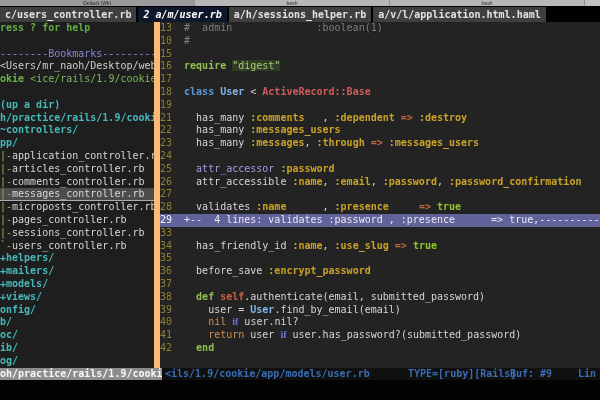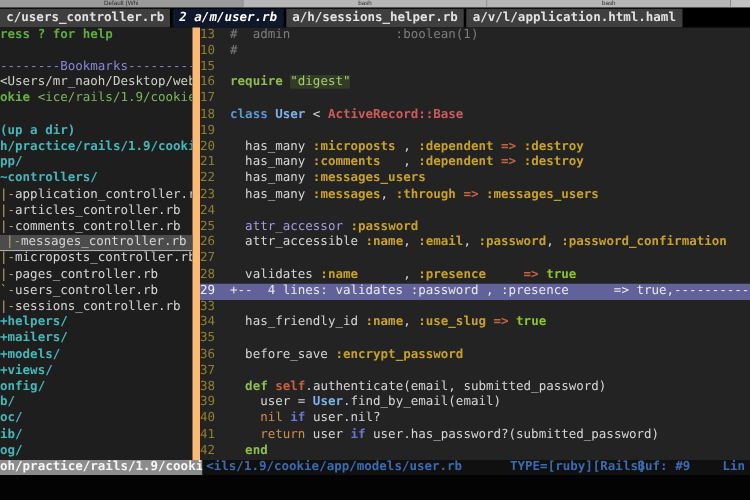--- a/index.html
+++ b/index.html
@@ -23,21 +23,21 @@
           white-space:pre; }
   .vtab.active { background:#0f172a; color:#fff;font-style:italic; }
 
   
   #main { display:flex; height:346px; }
 
   
   #sidebar { width:160px; background:#1e1e1e; border-right:6px solid #fdba74;
              overflow:hidden; position:relative; }
   .row { height:12.8px; line-height:12.8px; font-size:10px; white-space:pre; overflow:hidden; }
-  .tree-row.hl { background:#4c4c4c; box-shadow:inset 0 -1px 0 #aeaeae;text-align:center; }
+  .tree-row.hl { background:#4c4c4c; box-shadow:inset 0 -1px 0 #aeaeae; }
 
   
   #editor { flex:1; background:#232323; overflow:hidden; }
   .code-row { display:flex; }
   .lnum { flex:0 0 22px; text-align:left; padding-right:12px; color:#8f7f33; }
   .ltext { flex:1; white-space:pre; overflow:hidden; }
   .code-row.fold { background:#62629b; }
   .code-row.fold .lnum { color:#f0f0f3; }
   .code-row.fold .ltext { color:#e9e9f2; }
 
@@ -48,21 +48,21 @@
   .c-classkw { color:#5b99d6; font-weight:bold; }
   .c-const { color:#7fb2ea; font-weight:bold; }
   .c-superc{ color:#cf5b5b; font-weight:bold; }
   .c-str   { color:#a8ce6b; background:#313b28; }
   .c-sym   { color:#c9a227; font-weight:bold; }
   .c-arrow { color:#c2663f; font-weight:bold; }
   .c-bool  { color:#8ec727; font-weight:bold; }
   .c-attr  { color:#a49be0; }
   .c-selfc { color:#cd5f3f; font-weight:bold; }
   .c-orange{ color:#cf8f4f; }
-  .c-ifkw  { color:#6f74d8; font-weight:bold; }
+  .c-ifkw  { color:#6f74d8; font-weight:bold;font-family:Liberation Serif, serif; }
   
   .c-help  { color:#5fae3f; font-weight:bold; }
   .c-bm    { color:#8886d8; }
   .c-lightpath { color:#ccd3c6; }
   .c-bmname{ color:#69b345; font-weight:bold; }
   .c-bmpath{ color:#7db85a; }
   .c-dir   { color:#46b8ba; font-weight:bold; }
   .c-tree  { color:#b9a85e; }
   .c-file  { color:#d6d6d6; }
 
@@ -99,49 +99,48 @@
   <div id="main">
     <div id="sidebar">
         <div class="row tree-row"><span class="c-help">ress ? for help</span></div>
         <div class="row tree-row"></div>
         <div class="row tree-row"><span class="c-bm">--------Bookmarks----------</span></div>
         <div class="row tree-row"><span class="c-lightpath">&lt;Users/mr_naoh/Desktop/web/</span></div>
         <div class="row tree-row"><span class="c-bmname">okie </span><span class="c-bmpath">&lt;ice/rails/1.9/cookie/</span></div>
         <div class="row tree-row"></div>
         <div class="row tree-row"><span class="c-dir">(up a dir)</span></div>
         <div class="row tree-row"><span class="c-dir">h/practice/rails/1.9/cookie/</span></div>
+        <div class="row tree-row"><span class="c-dir">~controllers/</span></div>
         <div class="row tree-row"><span class="c-dir">pp/</span></div>
-        <div class="row tree-row"><span class="c-dir">~controllers/</span></div>
         <div class="row tree-row"><span class="c-tree">|-</span><span class="c-file">application_controller.rb</span></div>
         <div class="row tree-row"><span class="c-tree">|-</span><span class="c-file">articles_controller.rb</span></div>
         <div class="row tree-row"><span class="c-tree">|-</span><span class="c-file">comments_controller.rb</span></div>
         <div class="row tree-row hl"><span class="c-tree">|-</span><span class="c-file">messages_controller.rb</span></div>
         <div class="row tree-row"><span class="c-tree">|-</span><span class="c-file">microposts_controller.rb</span></div>
         <div class="row tree-row"><span class="c-tree">|-</span><span class="c-file">pages_controller.rb</span></div>
+        <div class="row tree-row"><span class="c-tree">|-</span><span class="c-file">sessions_controller.rb</span></div>
         <div class="row tree-row"><span class="c-tree">`-</span><span class="c-file">users_controller.rb</span></div>
-        <div class="row tree-row"><span class="c-tree">|-</span><span class="c-file">sessions_controller.rb</span></div>
         <div class="row tree-row"><span class="c-dir">+helpers/</span></div>
         <div class="row tree-row"><span class="c-dir">+mailers/</span></div>
         <div class="row tree-row"><span class="c-dir">+models/</span></div>
         <div class="row tree-row"><span class="c-dir">+views/</span></div>
         <div class="row tree-row"><span class="c-dir">onfig/</span></div>
         <div class="row tree-row"><span class="c-dir">b/</span></div>
         <div class="row tree-row"><span class="c-dir">oc/</span></div>
         <div class="row tree-row"><span class="c-dir">ib/</span></div>
         <div class="row tree-row"><span class="c-dir">og/</span></div>
       </div>
     <div id="editor">
         <div class="row code-row"><span class="lnum">13</span><span class="ltext"><span class="c-cmt">#  admin              :boolean(1)</span></span></div>
         <div class="row code-row"><span class="lnum">10</span><span class="ltext"><span class="c-cmt">#</span></span></div>
         <div class="row code-row"><span class="lnum">15</span><span class="ltext"></span></div>
         <div class="row code-row"><span class="lnum">16</span><span class="ltext"><span class="c-kw">require </span><span class="c-str">"digest"</span></span></div>
         <div class="row code-row"><span class="lnum">17</span><span class="ltext"></span></div>
         <div class="row code-row"><span class="lnum">18</span><span class="ltext"><span class="c-classkw">class </span><span class="c-const">User</span><span class="c-txt"> &lt; </span><span class="c-superc">ActiveRecord::Base</span></span></div>
         <div class="row code-row"><span class="lnum">19</span><span class="ltext"></span></div>
-        <div class="row code-row"><span class="lnum">20</span><span class="ltext"><span class="c-txt">  has_many </span><span class="c-sym">:microposts</span><span class="c-txt"> , </span><span class="c-sym">:dependent</span><span class="c-txt"> </span><span class="c-arrow">=&gt;</span><span class="c-txt"> </span><span class="c-sym">:destroy</span></span></div>
         <div class="row code-row"><span class="lnum">21</span><span class="ltext"><span class="c-txt">  has_many </span><span class="c-sym">:comments</span><span class="c-txt">   , </span><span class="c-sym">:dependent</span><span class="c-txt"> </span><span class="c-arrow">=&gt;</span><span class="c-txt"> </span><span class="c-sym">:destroy</span></span></div>
         <div class="row code-row"><span class="lnum">22</span><span class="ltext"><span class="c-txt">  has_many </span><span class="c-sym">:messages_users</span></span></div>
         <div class="row code-row"><span class="lnum">23</span><span class="ltext"><span class="c-txt">  has_many </span><span class="c-sym">:messages</span><span class="c-txt">, </span><span class="c-sym">:through</span><span class="c-txt"> </span><span class="c-arrow">=&gt;</span><span class="c-txt"> </span><span class="c-sym">:messages_users</span></span></div>
         <div class="row code-row"><span class="lnum">24</span><span class="ltext"></span></div>
         <div class="row code-row"><span class="lnum">25</span><span class="ltext"><span class="c-txt">  </span><span class="c-attr">attr_accessor</span><span class="c-txt"> </span><span class="c-sym">:password</span></span></div>
         <div class="row code-row"><span class="lnum">26</span><span class="ltext"><span class="c-txt">  attr_accessible </span><span class="c-sym">:name</span><span class="c-txt">, </span><span class="c-sym">:email</span><span class="c-txt">, </span><span class="c-sym">:password</span><span class="c-txt">, </span><span class="c-sym">:password_confirmation</span></span></div>
         <div class="row code-row"><span class="lnum">27</span><span class="ltext"></span></div>
         <div class="row code-row"><span class="lnum">28</span><span class="ltext"><span class="c-txt">  validates </span><span class="c-sym">:name</span><span class="c-txt">      , </span><span class="c-sym">:presence</span><span class="c-txt">     </span><span class="c-arrow">=&gt;</span><span class="c-txt"> </span><span class="c-bool">true</span></span></div>
         <div class="row code-row fold"><span class="lnum">29</span><span class="ltext">+--  4 lines: validates :password , :presence      =&gt; true,---------------------------------------------</span></div>
         <div class="row code-row"><span class="lnum">33</span><span class="ltext"></span></div>

